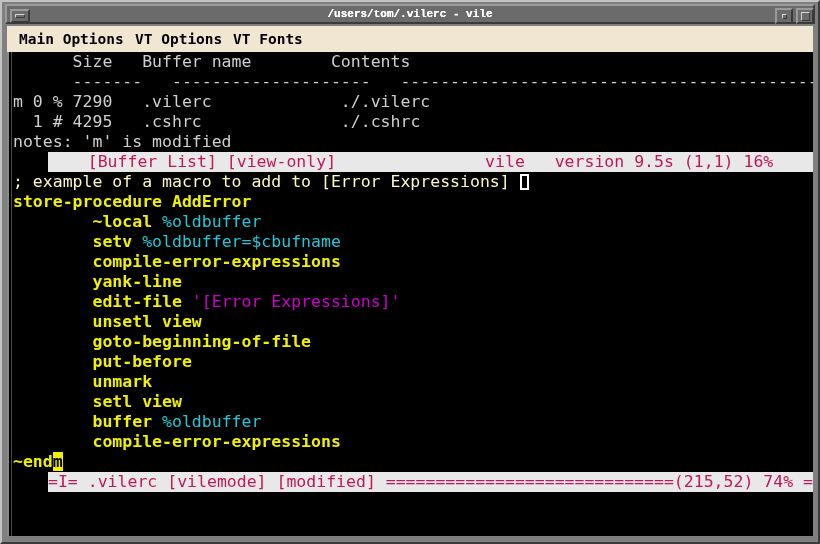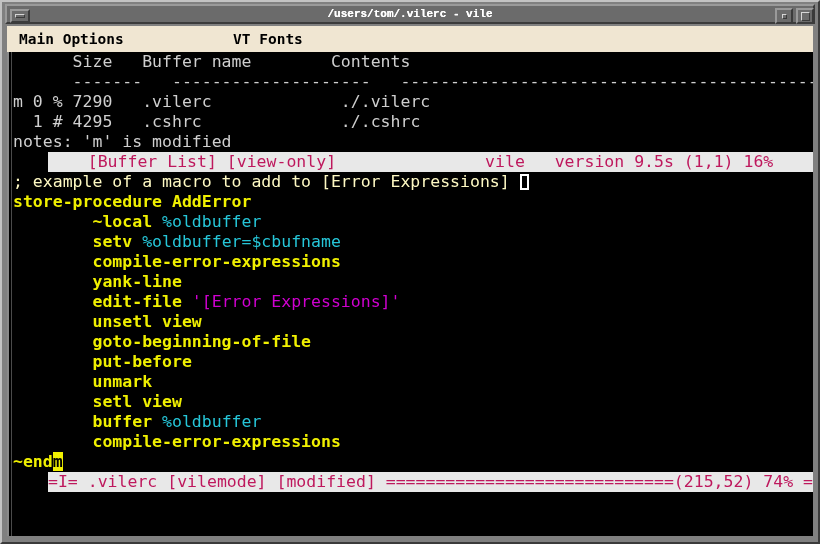--- a/index.html
+++ b/index.html
@@ -208,20 +208,21 @@
     <div class="tb-btn" id="btn-min">
       <div class="glyph"></div>
     </div>
     <div class="tb-btn" id="btn-max">
       <div class="glyph"></div>
     </div>
   </div>
 
   <div id="menubar">
     <div class="menu-item" style="left:10px">Main Options</div>
+    <div class="menu-item" style="left:126px">VT Options</div>
     <div class="menu-item" style="left:224px">VT Fonts</div>
   </div>
 
   <div id="term">
     <div id="term-left-strip"></div>
 
     <div id="screen">
 
       <div class="row" style="top:0px"><span class="fg-white">      Size</span><span class="fg-white">   Buffer name</span><span class="fg-white">        Contents</span></div>
 

